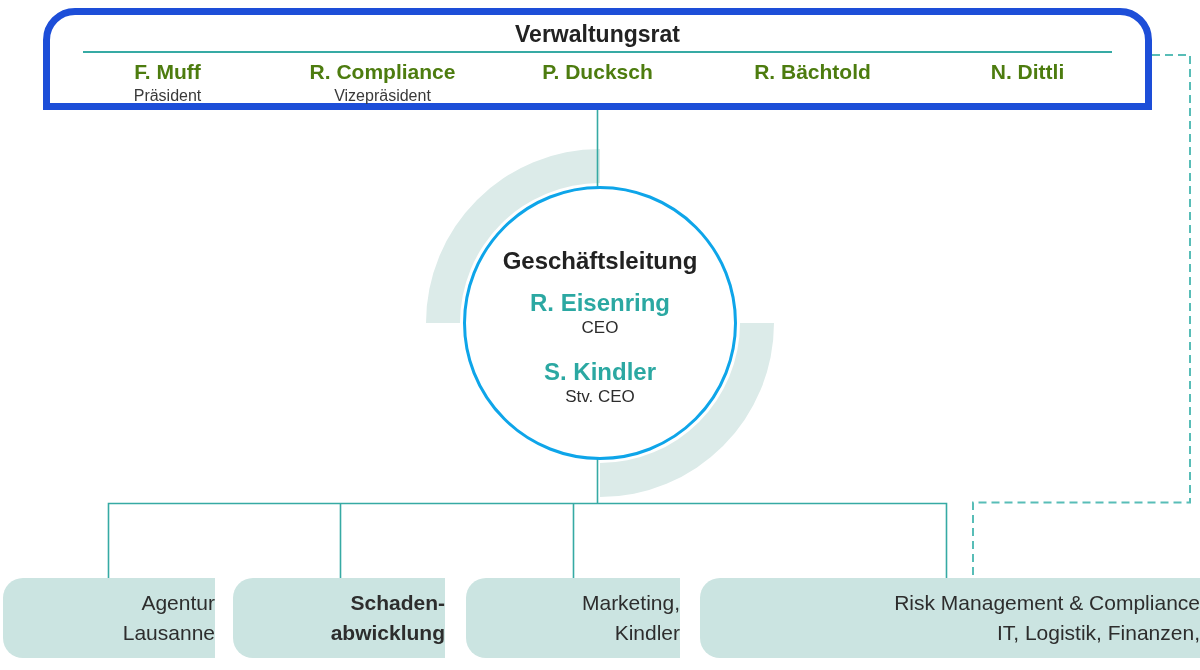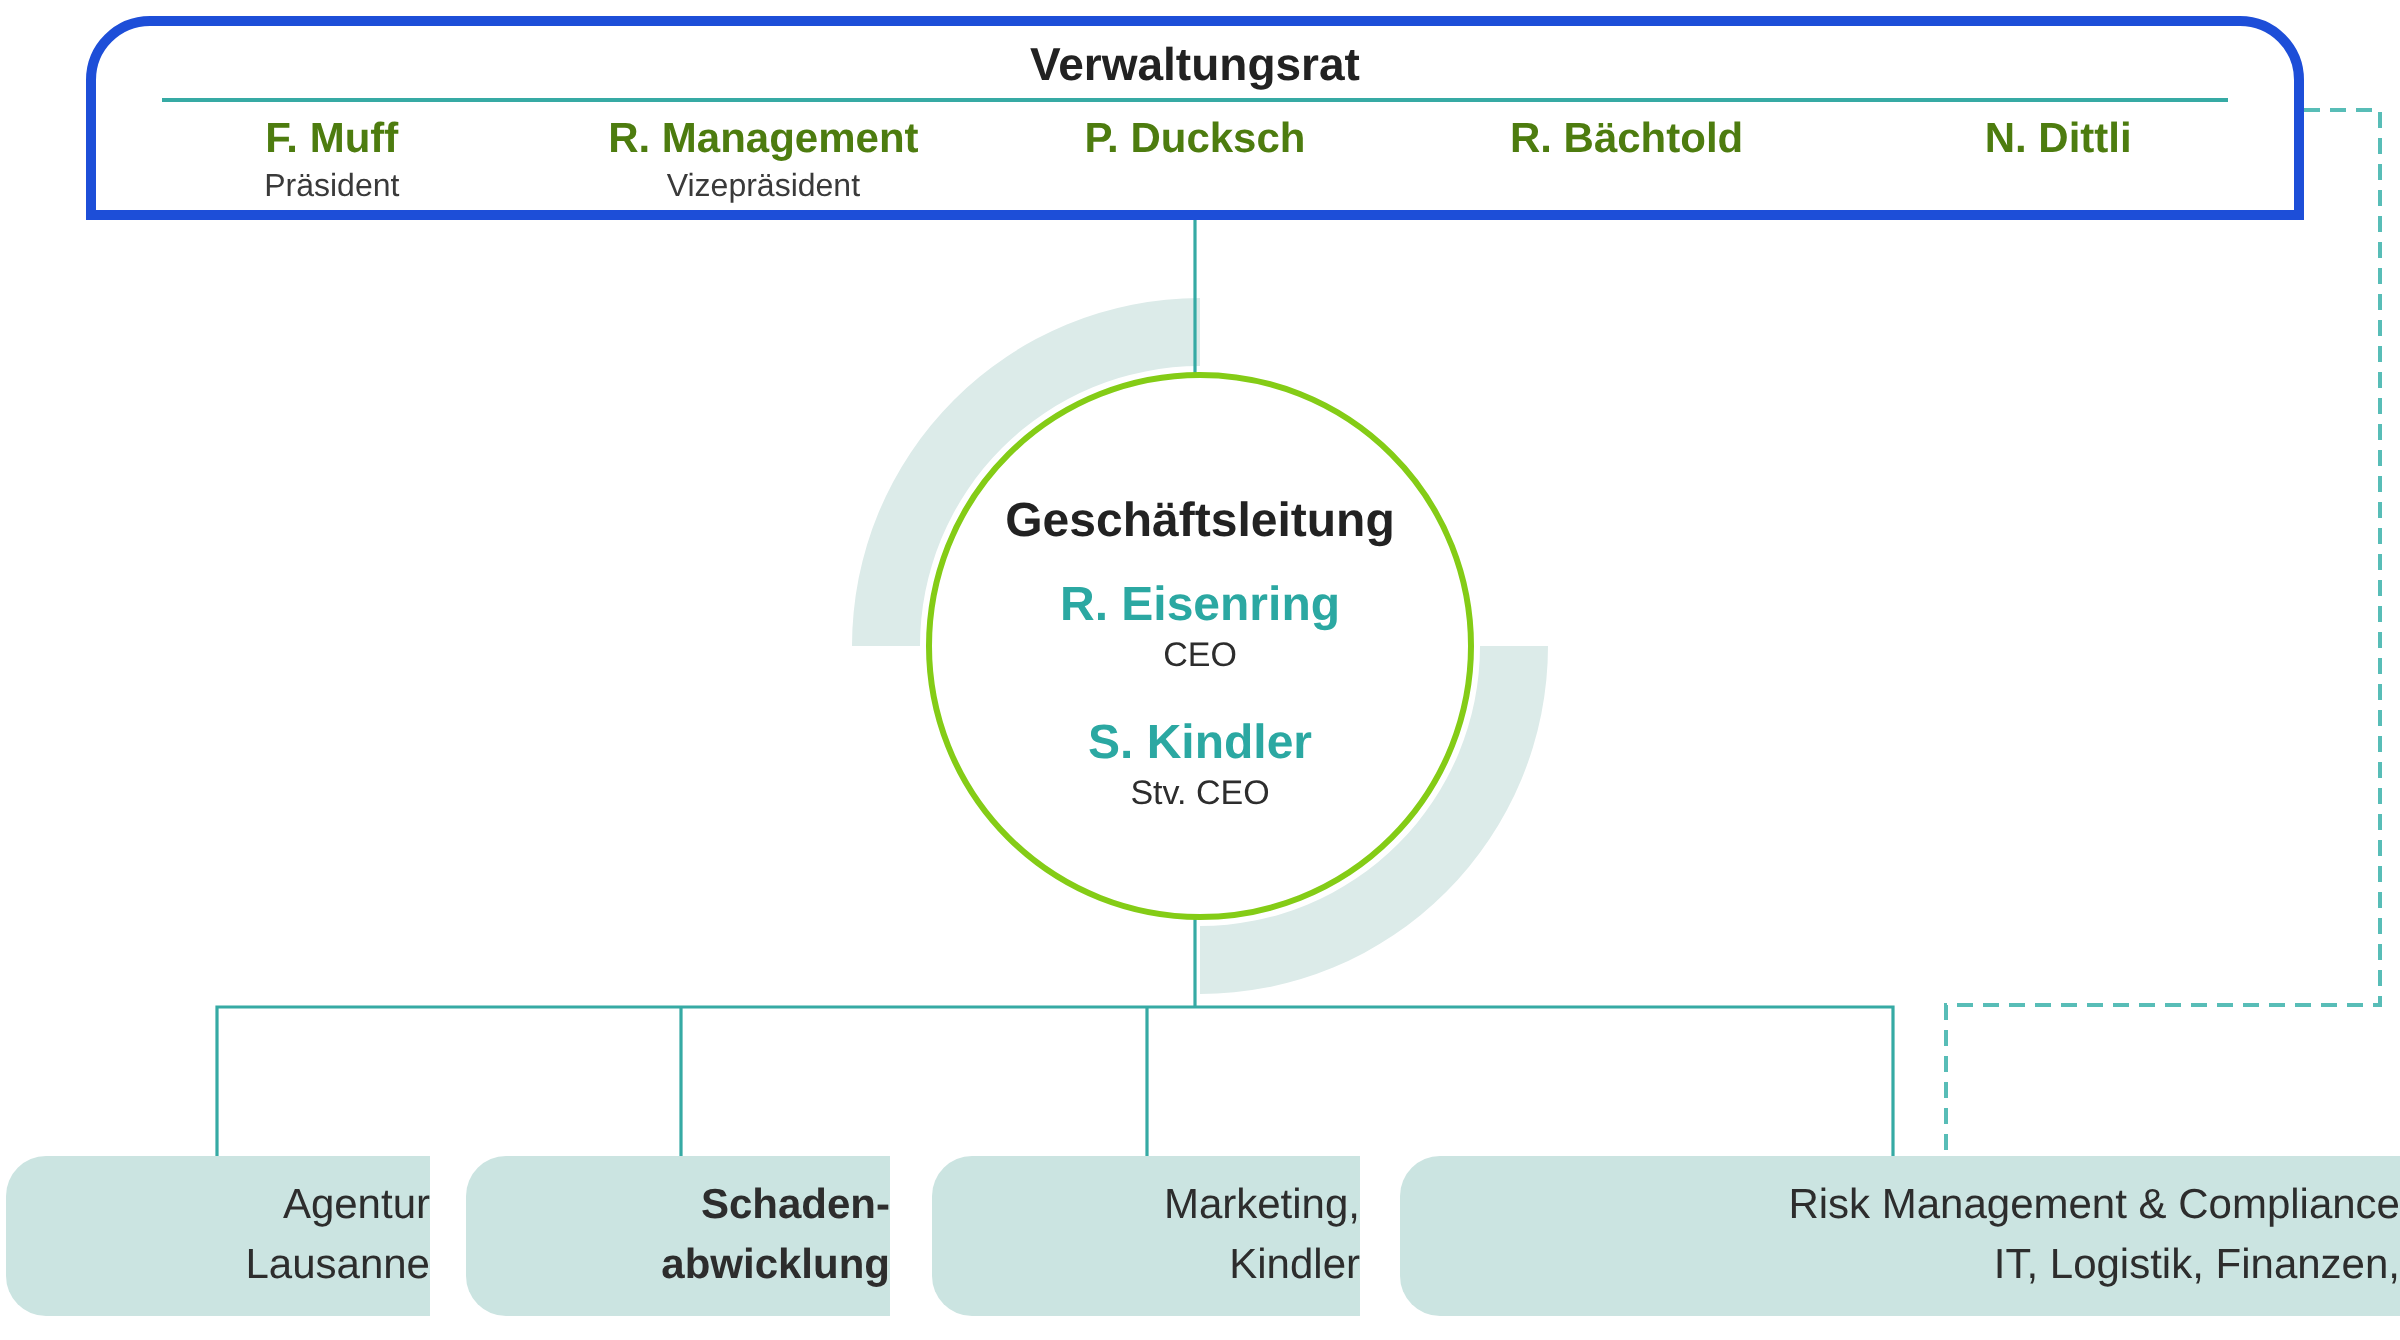--- a/index.html
+++ b/index.html
@@ -12,21 +12,21 @@
     overflow: hidden;
   }
   svg.lines { position: absolute; left: 0; top: 0; z-index: 1; }
 
   
   .board-box {
     position: absolute; left: 43px; top: 8px;
     width: 1109px; height: 102px;
     box-sizing: border-box;
     background: #ffffff;
-    border: 5px solid #1d4ed8;
+    border: 7px solid #1d4ed8;
     border-radius: 32px 32px 0 0;
     z-index: 2;
   }
   .board-title {
     text-align: center; margin-top: 6px;
     font-size: 23px; font-weight: bold; color: #222222;
   }
   .board-divider {
     position: absolute; left: 33px; right: 33px; top: 36px;
     height: 2px; background: #36aaa4;
@@ -38,21 +38,21 @@
   .board-member { flex: 1 1 0; text-align: center; }
   .board-name  { font-size: 21px; font-weight: bold; color: #4d7c0f; }
   .board-role  { font-size: 16px; color: #3a3a3a; margin-top: 3px; }
 
   
   .mgmt-circle {
     position: absolute; left: 463px; top: 186px;
     width: 274px; height: 274px;
     box-sizing: border-box;
     background: #ffffff;
-    border: 3px solid #84cc16;
+    border: 3px solid #0ea5e9;
     border-radius: 50%;
     z-index: 2;
     display: flex; flex-direction: column;
     align-items: center; justify-content: center;
     padding-top: 8px;
     text-align: center;
   }
   .mgmt-title { font-size: 24px; font-weight: bold; color: #222222; }
   .mgmt-name  { font-size: 24px; font-weight: bold; color: #2ba8a2; }
   .mgmt-role  { font-size: 17px; color: #2d2d2d; margin-top: 1px; }
@@ -91,21 +91,21 @@
 
   <div class="board-box">
     <div class="board-title">Verwaltungsrat</div>
     <div class="board-divider"></div>
     <div class="board-row">
       <div class="board-member">
         <div class="board-name">F. Muff</div>
         <div class="board-role">Präsident</div>
       </div>
       <div class="board-member">
-        <div class="board-name">R. Management</div>
+        <div class="board-name">R. Compliance</div>
         <div class="board-role">Vizepräsident</div>
       </div>
       <div class="board-member">
         <div class="board-name">P. Ducksch</div>
         <div class="board-role"></div>
       </div>
       <div class="board-member">
         <div class="board-name">R. Bächtold</div>
         <div class="board-role"></div>
       </div>

